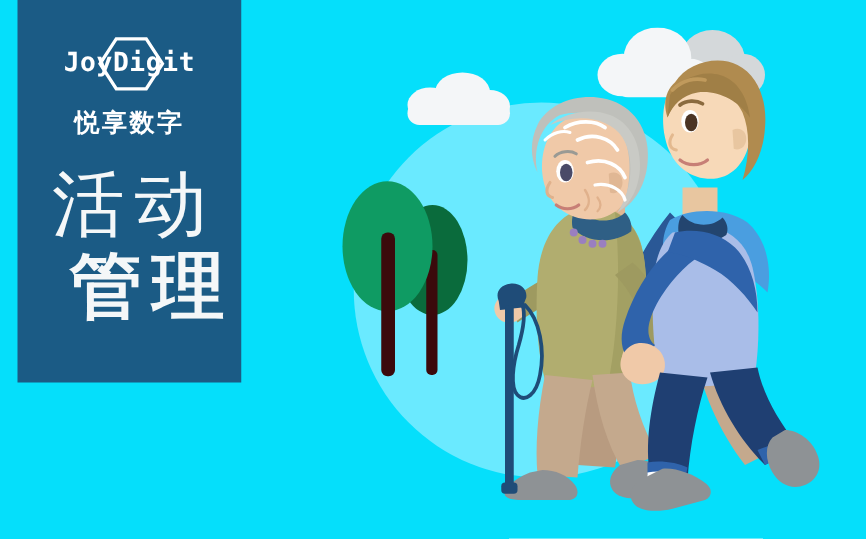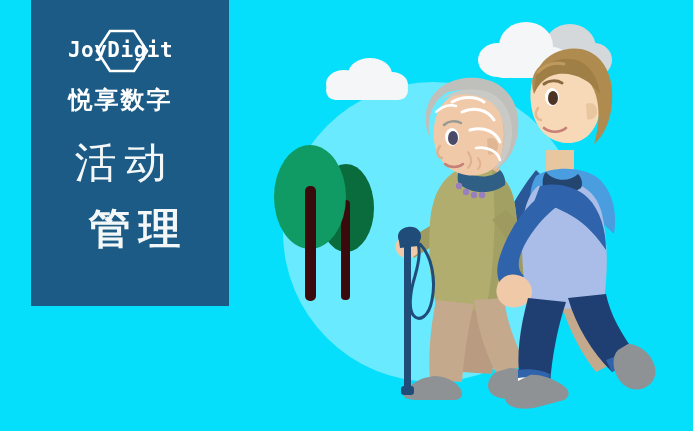--- a/index.html
+++ b/index.html
@@ -24,23 +24,23 @@
     width: 300px;
     height: 300px;
     border-radius: 50%;
     background: #6aeaff;
   }
   #cloud-left  { left: 318px; top: 57px;  width: 96px; height: 44px; }
   #cloud-right { left: 470px; top: 22px;  width: 142px; height: 56px; }
 
   
   #panel {
-    left: 31px;
+    left: 14px;
     top: 0;
-    width: 198px;
+    width: 179px;
     height: 306px;
     background: #1b5b85;
   }
   #logo-wrap {
     position: absolute;
     left: 0;
     top: 28px;
     width: 179px;
     text-align: center;
   }
@@ -66,35 +66,35 @@
     color: #ffffff;
     font-family: "DejaVu Sans Mono", monospace;
     font-size: 21px;
     font-weight: bold;
     letter-spacing: 0.5px;
     line-height: 22px;
   }
   #logo-sub {
     margin-top: 6px;
     color: #ffffff;
-    font-size: 24px;
+    font-size: 20px;
     font-weight: bold;
     letter-spacing: 2px;
     font-family: "DejaVu Sans", sans-serif;
   }
   #panel-title {
     position: absolute;
     left: 0;
     top: 130px;
     width: 179px;
     text-align: center;
     color: #f4f7f8;
   }
   .title-line {
-    font-size: 42px;
+    font-size: 58px;
     line-height: 66px;
     letter-spacing: 8px;
     text-indent: 8px;
     font-family: "DejaVu Sans", sans-serif;
   }
   .title-line.bold { font-weight: bold; padding-left: 28px; }
 
   
   #figures { left: 0; top: 0; width: 693px; height: 431px; }
 </style>

